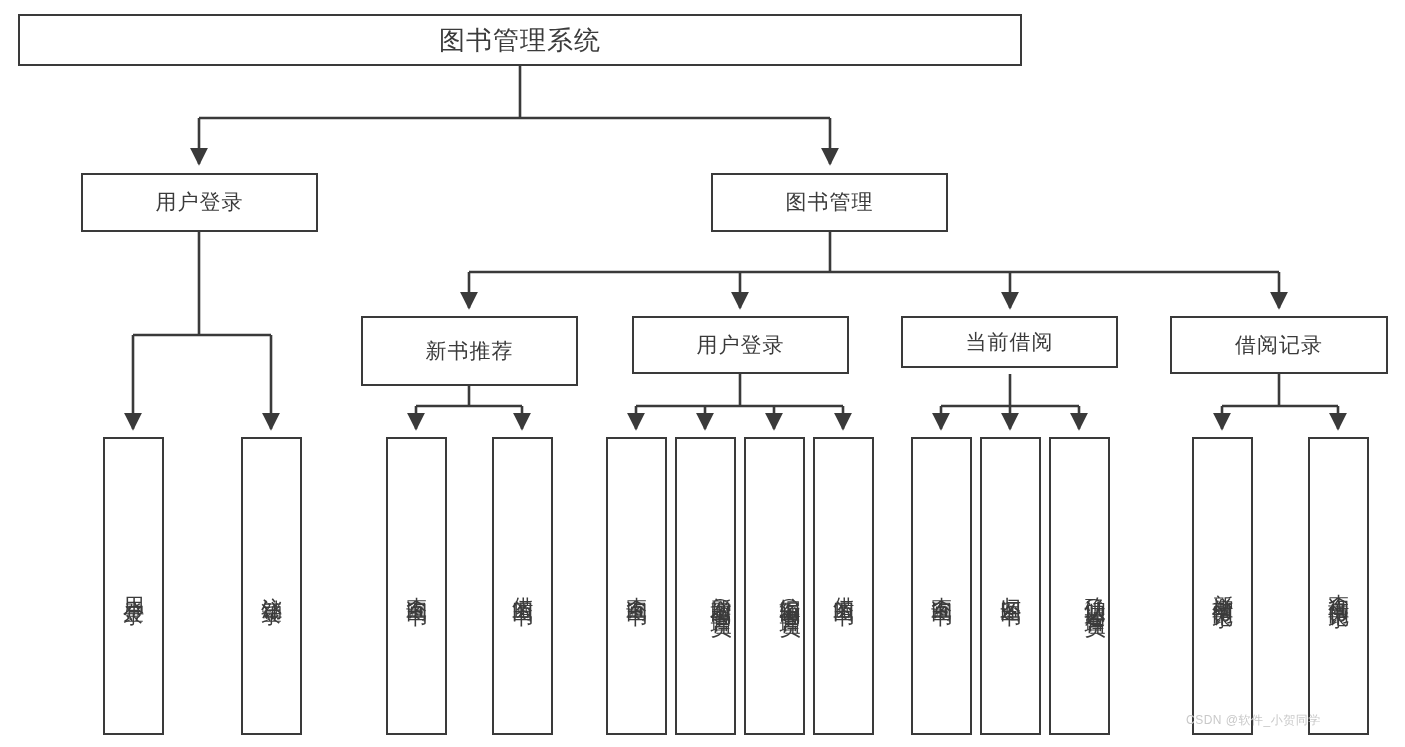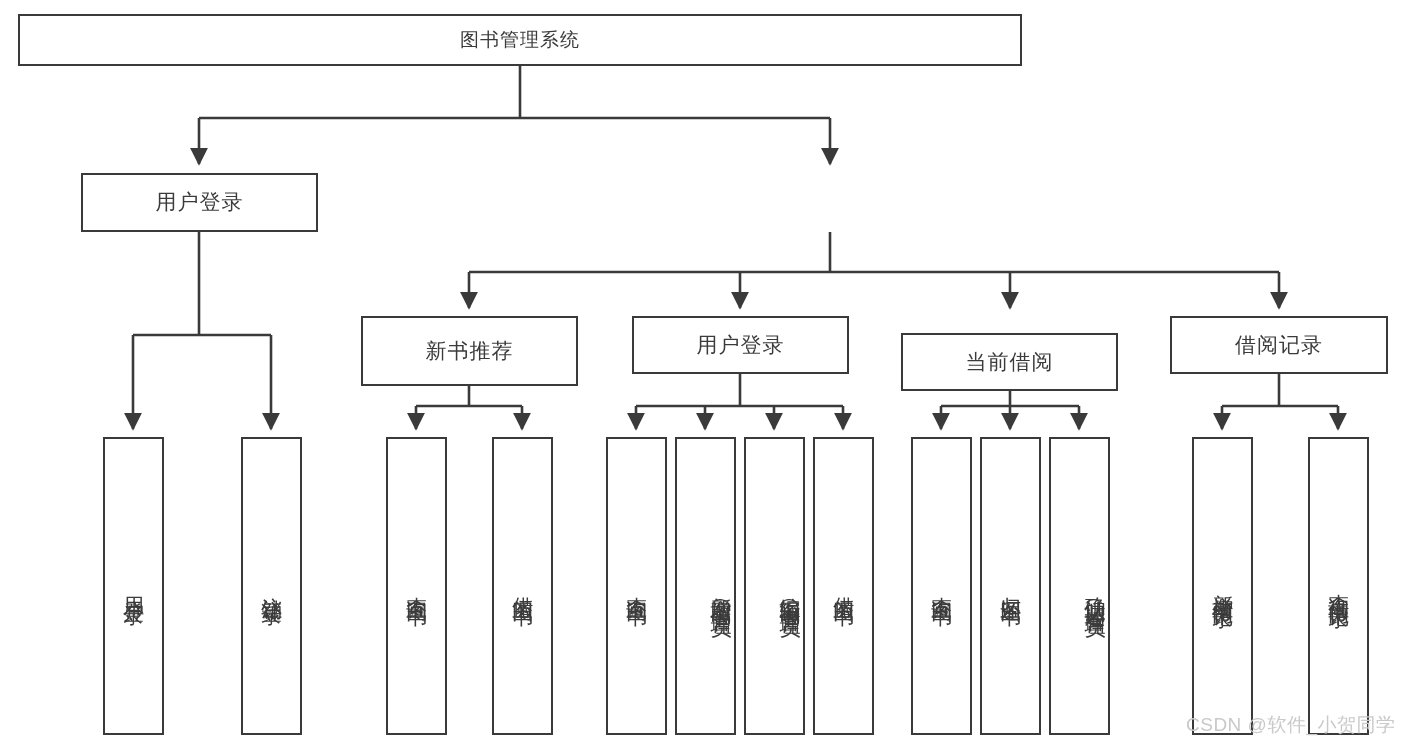--- a/index.html
+++ b/index.html
@@ -32,41 +32,41 @@
     display: flex;
     align-items: center;
     justify-content: center;
     color: #3b3b3b;
     font-size: 21px;
     line-height: 1.25;
     letter-spacing: 1px;
     white-space: nowrap;
   }
   .node.root {
-    font-size: 19px;
+    font-size: 26px;
   }
   .node.leaf {
     font-size: 21px;
     writing-mode: vertical-rl;
     text-orientation: upright;
     white-space: normal;
     align-items: flex-start;
     justify-content: center;
     padding-top: 14px;
     letter-spacing: 3px;
   }
   .node.leaf.short {
     align-items: center;
     padding-top: 0;
   }
   .watermark {
     position: absolute;
     left: 1186px;
     top: 712px;
-    font-size: 19px;
+    font-size: 12px;
     color: #c9c9c9;
     white-space: nowrap;
     letter-spacing: 0.5px;
   }
 </style>
 </head>
 <body>
 
 <div id="canvas">
 
@@ -119,24 +119,25 @@
       <path d="M 1279 374 L 1279 406"></path>
       <path d="M 1222 406 L 1338 406"></path>
       <path d="M 1222 406 L 1222 429" marker-end="url(#arrow)"></path>
       <path d="M 1338 406 L 1338 429" marker-end="url(#arrow)"></path>
     </g>
   </svg>
 
   <div class="node root" style="left:18px; top:14px; width:1004px; height:52px;">图书管理系统</div>
 
   <div class="node" style="left:81px; top:173px; width:237px; height:59px;">用户登录</div>
+  <div class="node" style="left:711px; top:173px; width:237px; height:59px;">图书管理</div>
 
   <div class="node" style="left:361px; top:316px; width:217px; height:70px;">新书推荐</div>
   <div class="node" style="left:632px; top:316px; width:217px; height:58px;">用户登录</div>
-  <div class="node" style="left:901px; top:316px; width:217px; height:58px;margin-top:17px;">当前借阅</div>
+  <div class="node" style="left:901px; top:316px; width:217px; height:52px;">当前借阅</div>
   <div class="node" style="left:1170px; top:316px; width:218px; height:58px;">借阅记录</div>
 
   <div class="node leaf short" style="left:103px; top:437px; width:61px; height:298px;">用户登录</div>
   <div class="node leaf short" style="left:241px; top:437px; width:61px; height:298px;">注销登录</div>
 
   <div class="node leaf short" style="left:386px; top:437px; width:61px; height:298px;">查询图书</div>
   <div class="node leaf short" style="left:492px; top:437px; width:61px; height:298px;">借阅图书</div>
 
   <div class="node leaf short" style="left:606px; top:437px; width:61px; height:298px;">查询图书</div>
   <div class="node leaf" style="left:675px; top:437px; width:61px; height:298px;">新增图书（管理员）</div>

